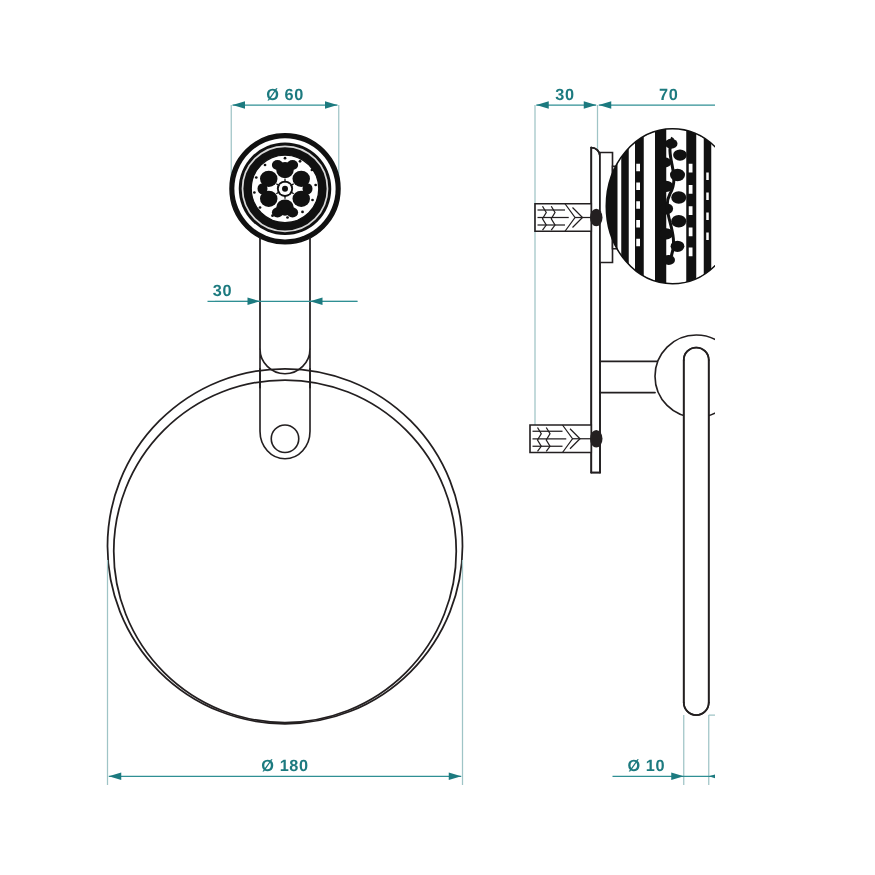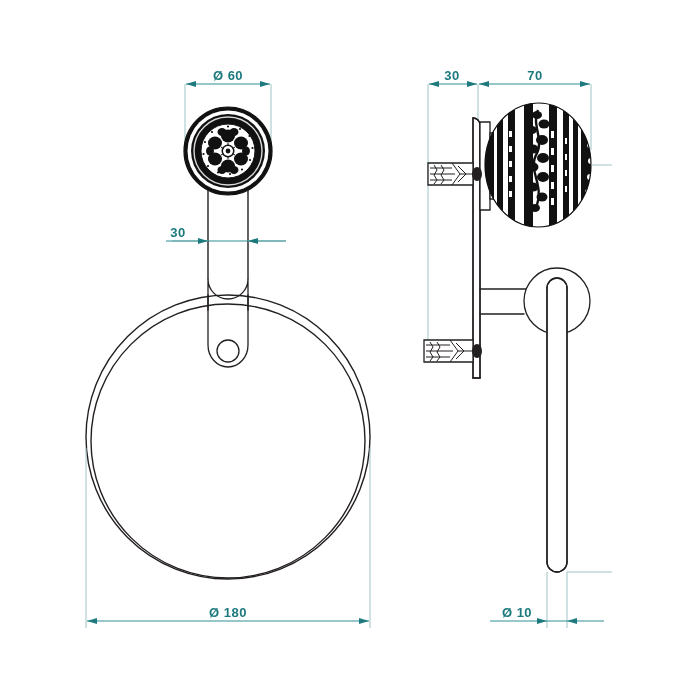--- a/index.html
+++ b/index.html
@@ -7,21 +7,20 @@
     padding: 0;
     background: #ffffff;
   }
   #drawing-root {
     position: relative;
     width: 572px;
     height: 700px;
     background: #ffffff;
     font-family: "Liberation Sans", sans-serif;
     overflow: hidden;
-    padding-left: 40px;
   }
   #drawing-svg {
     position: absolute;
     top: 0;
     left: 0;
     width: 700px;
     height: 700px;
   }
   .dim-text {
     font-family: "Liberation Sans", sans-serif;

